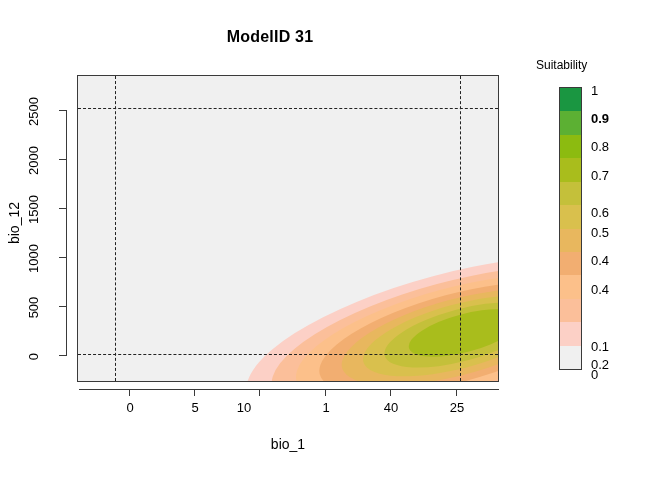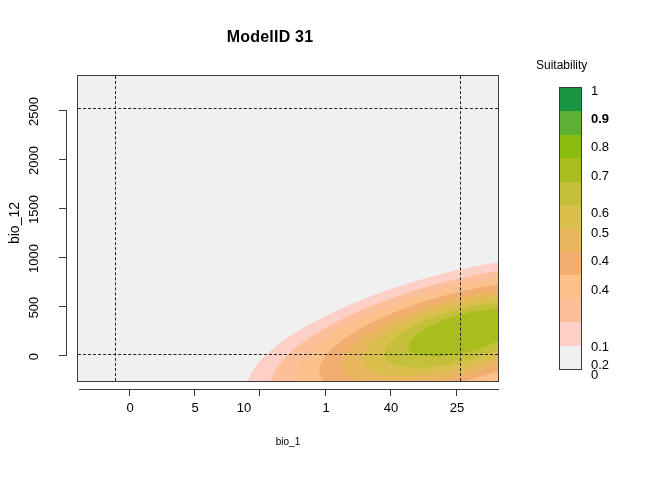--- a/index.html
+++ b/index.html
@@ -37,21 +37,21 @@
     position:absolute;font-size:13px;color:#000;text-align:center;
     width:40px;
   }
   .ylab{
     position:absolute;font-size:13px;color:#000;
     transform-origin:50% 50%;transform:rotate(-90deg);
     width:60px;text-align:center;
   }
   .axistitle-x{
     position:absolute;left:77px;top:436px;width:422px;text-align:center;
-    font-size:10px;color:#000;
+    font-size:14px;color:#000;
   }
   .axistitle-y{
     position:absolute;left:-16px;top:215px;width:60px;text-align:center;
     font-size:14px;color:#000;
     transform-origin:50% 50%;transform:rotate(-90deg);
   }
 
   
   .legend-title{
     position:absolute;left:536px;top:58px;font-size:12px;color:#000;

